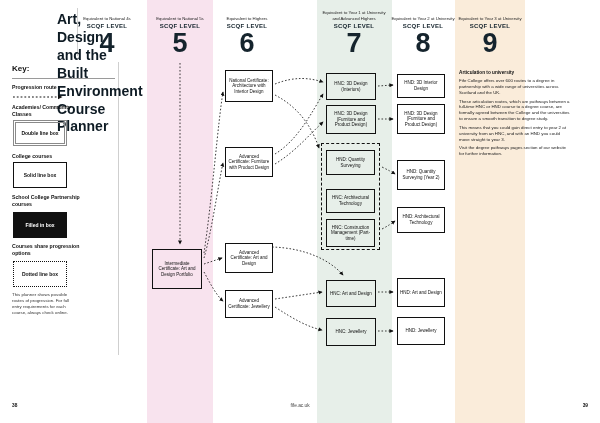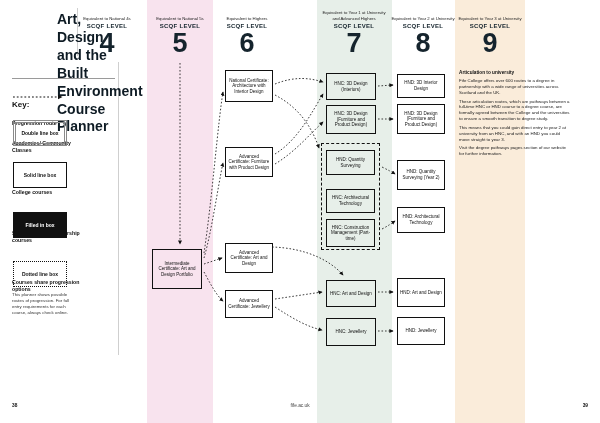--- a/index.html
+++ b/index.html
@@ -16,21 +16,21 @@
               font-weight:bold;font-size:14px;line-height:1.28;color:#0e1b24;margin-left:45px;}
 
   .colhead{position:absolute;top:8px;width:64px;display:flex;flex-direction:column;
            align-items:center;text-align:center;}
   .colhead .equiv{height:13px;display:flex;align-items:flex-end;justify-content:center;
                   font-size:4.3px;line-height:1.25;color:#222;}
   .colhead .scqf{font-size:6px;font-weight:bold;letter-spacing:.3px;color:#15242d;margin-top:2px;}
   .colhead .lvl{font-size:27px;font-weight:bold;line-height:1;color:#15242d;margin-top:1px;}
 
   .keylabel{position:absolute;left:12px;width:72px;font-size:5.2px;font-weight:bold;
-            line-height:1.3;color:#111;margin-top:36px;}
+            line-height:1.3;color:#111;}
   .keybox{position:absolute;left:13px;width:54px;height:26px;display:flex;align-items:center;
           justify-content:center;text-align:center;font-size:5px;font-weight:bold;
           line-height:1.3;box-sizing:border-box;}
   .keybox.double{border:3px double #8a8a8a;}
   .keybox.solid{border:1.8px solid #111;}
   .keybox.filled{background:#111;color:#fff;}
   .keybox.dotted{border:1.5px dotted #111;}
   .keynote{position:absolute;left:12px;width:64px;font-size:4.4px;line-height:1.35;color:#333;}
 
   .course{position:absolute;display:flex;align-items:center;justify-content:center;

